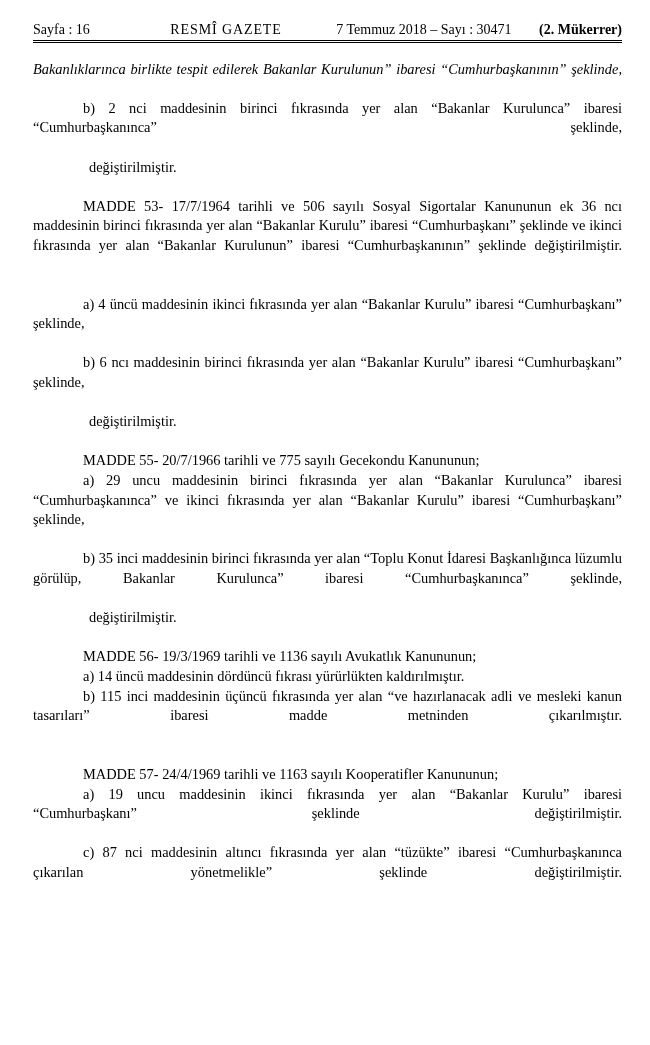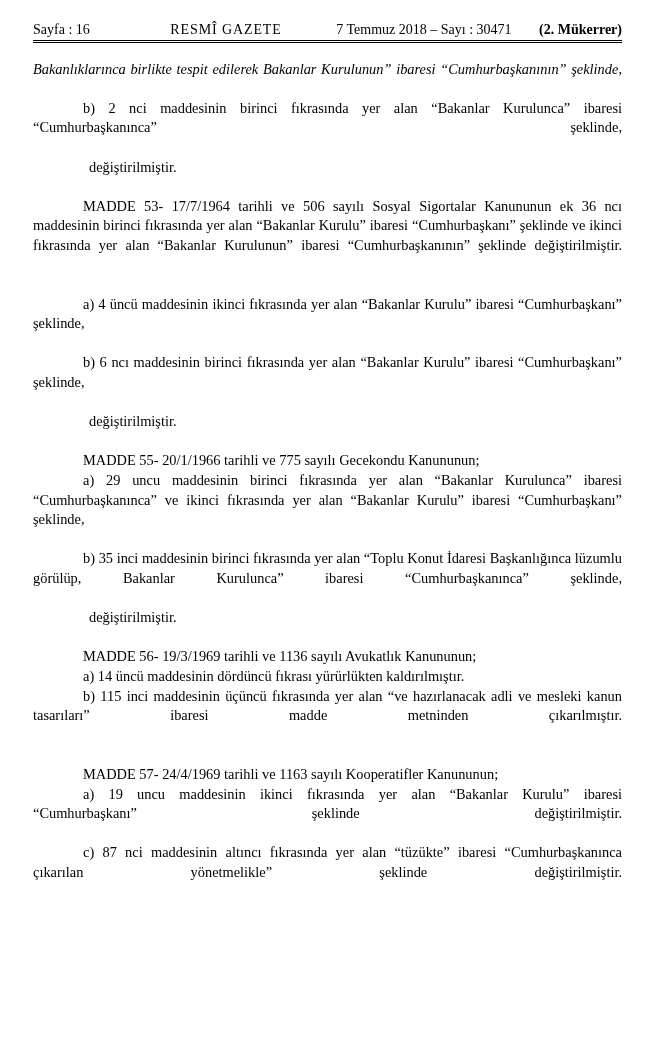--- a/index.html
+++ b/index.html
@@ -135,21 +135,21 @@
     <p class="para ind"><span class="madde">MADDE 53-</span><span> 17/7/1964 tarihli ve 506 sayılı Sosyal Sigortalar Kanununun ek 36 ncı maddesinin birinci fıkrasında yer alan “Bakanlar Kurulu” ibaresi “Cumhurbaşkanı” şeklinde ve ikinci fıkrasında yer alan “Bakanlar Kurulunun” ibaresi “Cumhurbaşkanının” şeklinde değiştirilmiştir.</span></p>
 
     <div class="gap"></div>
 
     <p class="para ind">a) 4 üncü maddesinin ikinci fıkrasında yer alan “Bakanlar Kurulu” ibaresi “Cumhurbaşkanı” şeklinde,</p>
     <p class="para ind">b) 6 ncı maddesinin birinci fıkrasında yer alan “Bakanlar Kurulu” ibaresi “Cumhurbaşkanı” şeklinde,</p>
     <p class="para ind2 nostretch">değiştirilmiştir.</p>
 
     <div class="gap"></div>
 
-    <p class="para ind nostretch"><span class="madde">MADDE 55-</span><span> 20/1/1966 tarihli ve 775 sayılı Gecekondu Kanununun;</span></p>
+    <p class="para ind nostretch"><span class="madde">MADDE 55-</span><span> 20/7/1966 tarihli ve 775 sayılı Gecekondu Kanununun;</span></p>
     <p class="para ind">a) 29 uncu maddesinin birinci fıkrasında yer alan “Bakanlar Kurulunca” ibaresi “Cumhurbaşkanınca” ve ikinci fıkrasında yer alan “Bakanlar Kurulu” ibaresi “Cumhurbaşkanı” şeklinde,</p>
     <p class="para ind">b) 35 inci maddesinin birinci fıkrasında yer alan “Toplu Konut İdaresi Başkanlığınca lüzumlu görülüp, Bakanlar Kurulunca” ibaresi “Cumhurbaşkanınca” şeklinde,</p>
     <p class="para ind2 nostretch">değiştirilmiştir.</p>
 
     <div class="gap"></div>
 
     <p class="para ind nostretch"><span class="madde">MADDE 56-</span><span> 19/3/1969 tarihli ve 1136 sayılı Avukatlık Kanununun;</span></p>
     <p class="para ind nostretch">a) 14 üncü maddesinin dördüncü fıkrası yürürlükten kaldırılmıştır.</p>
     <p class="para ind">b) 115 inci maddesinin üçüncü fıkrasında yer alan “ve hazırlanacak adli ve mesleki kanun tasarıları” ibaresi madde metninden çıkarılmıştır.</p>
 

